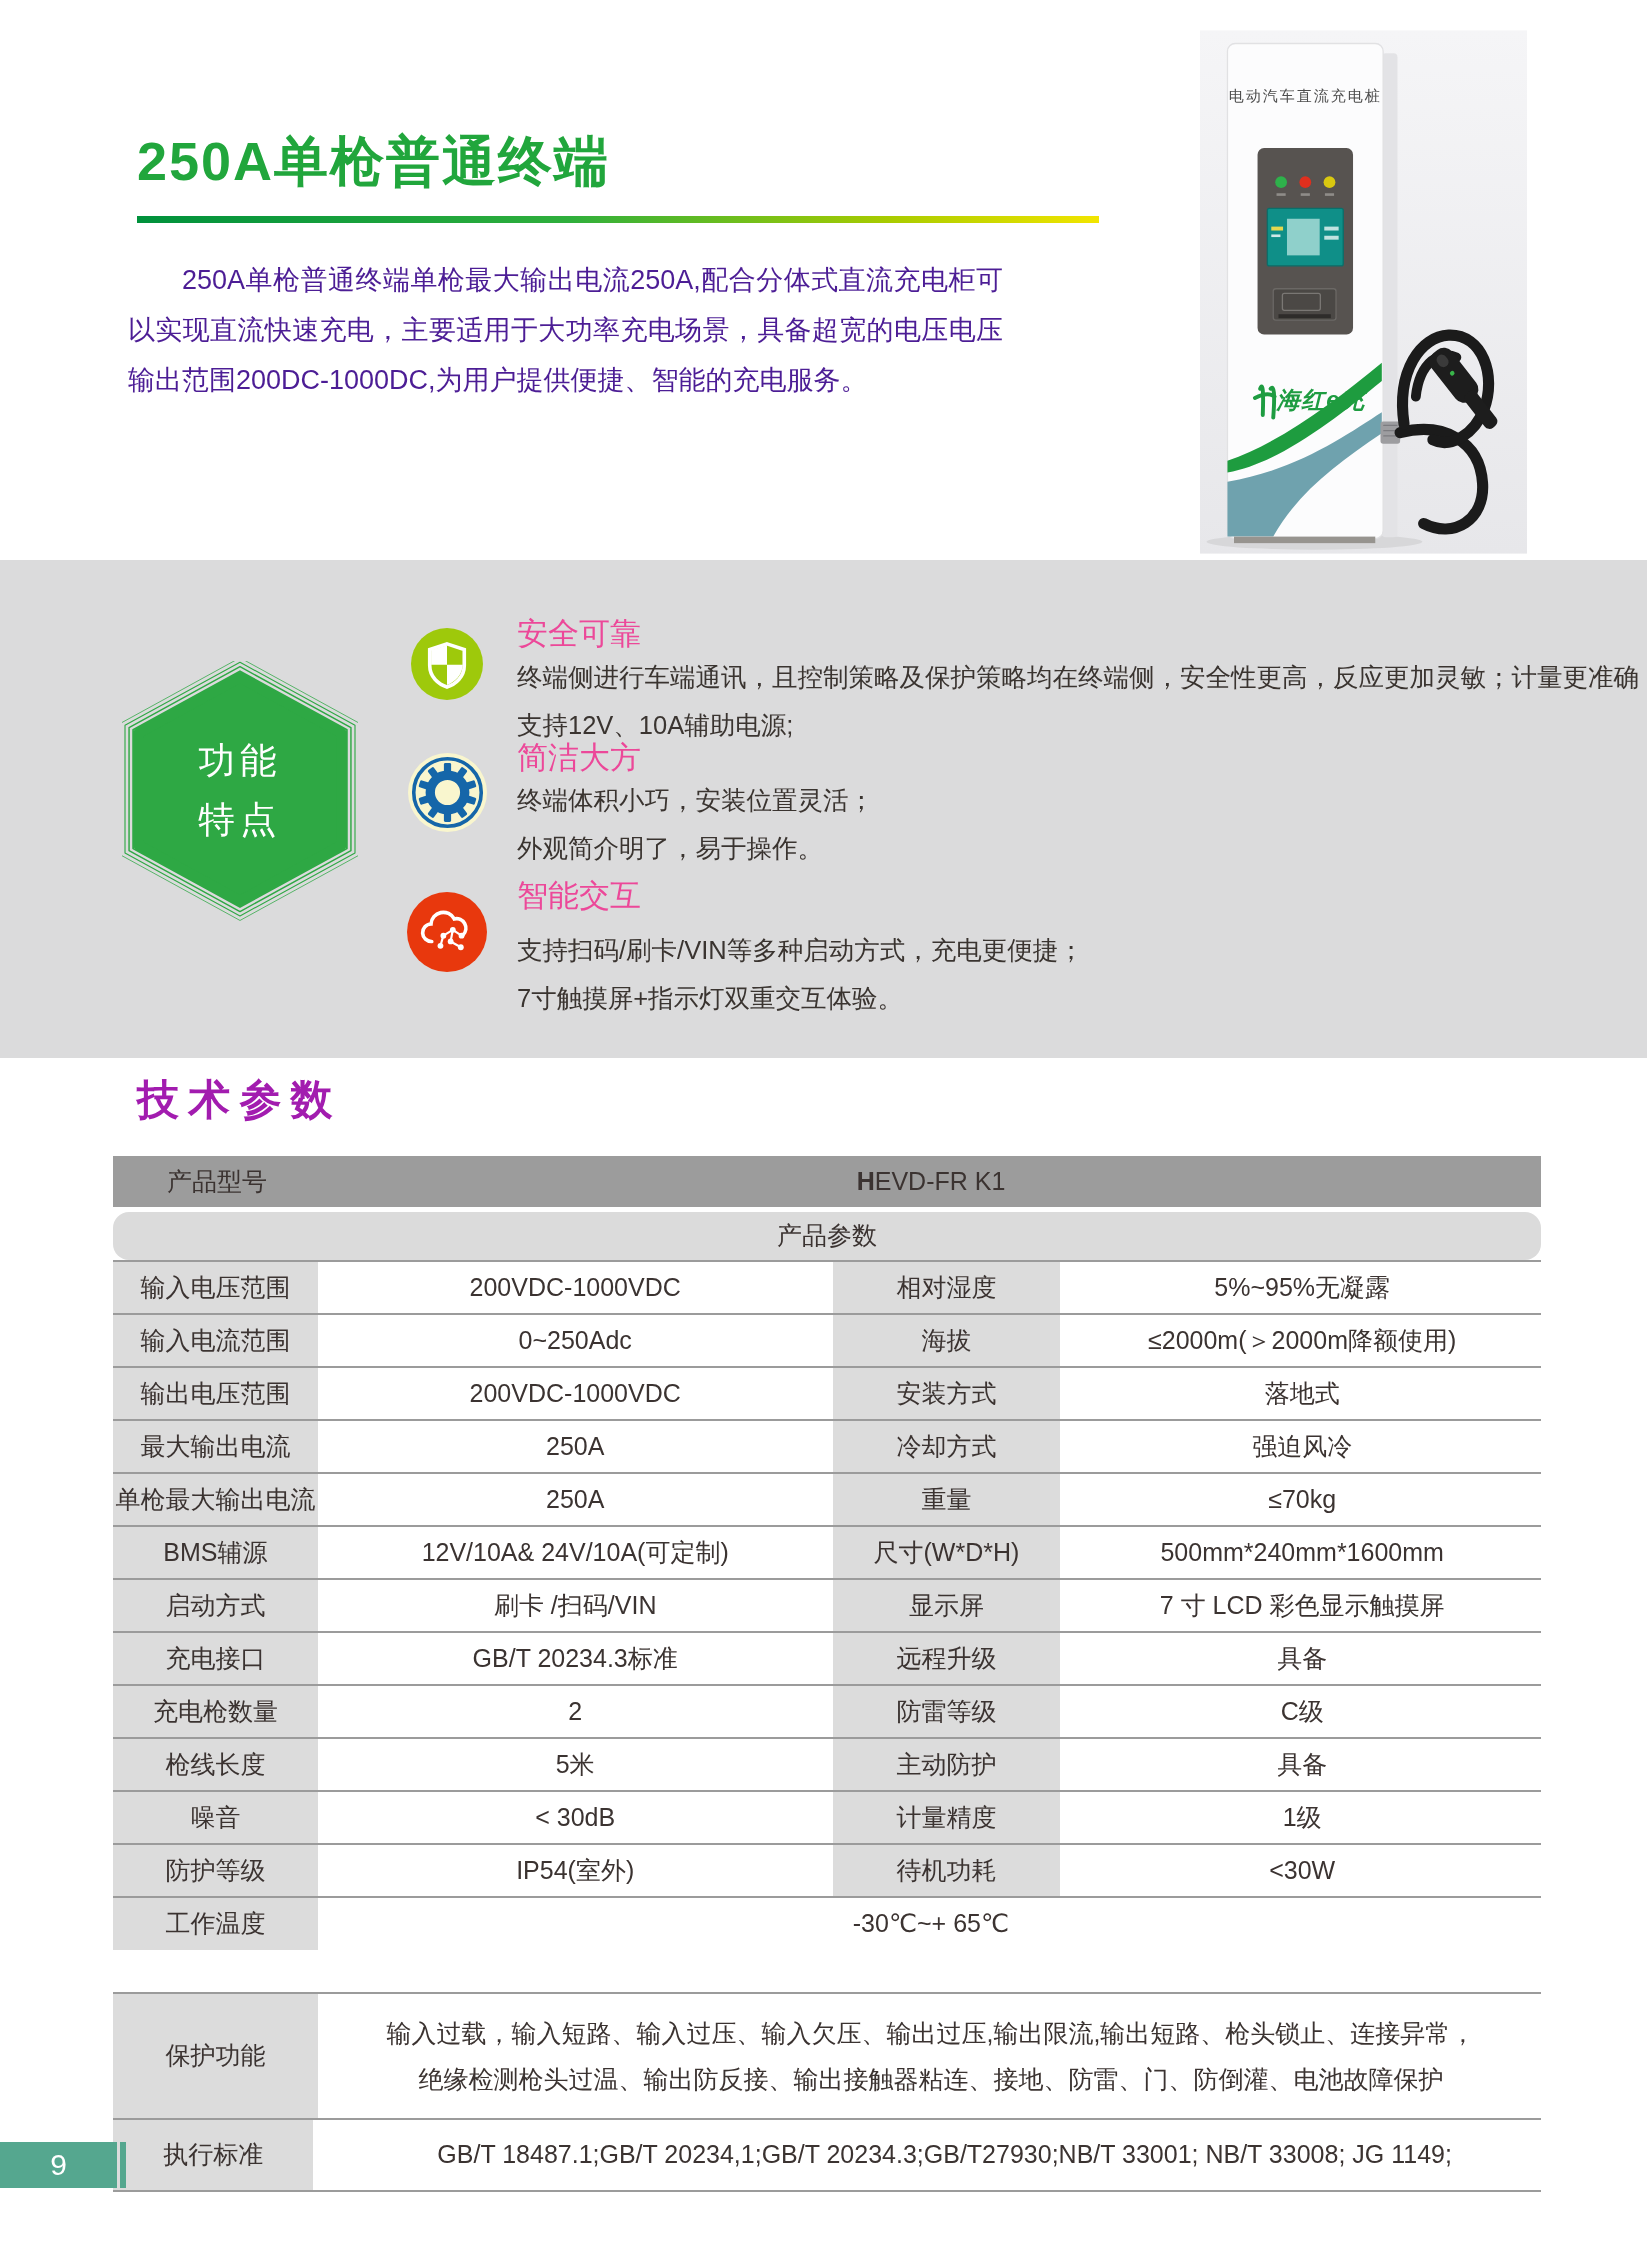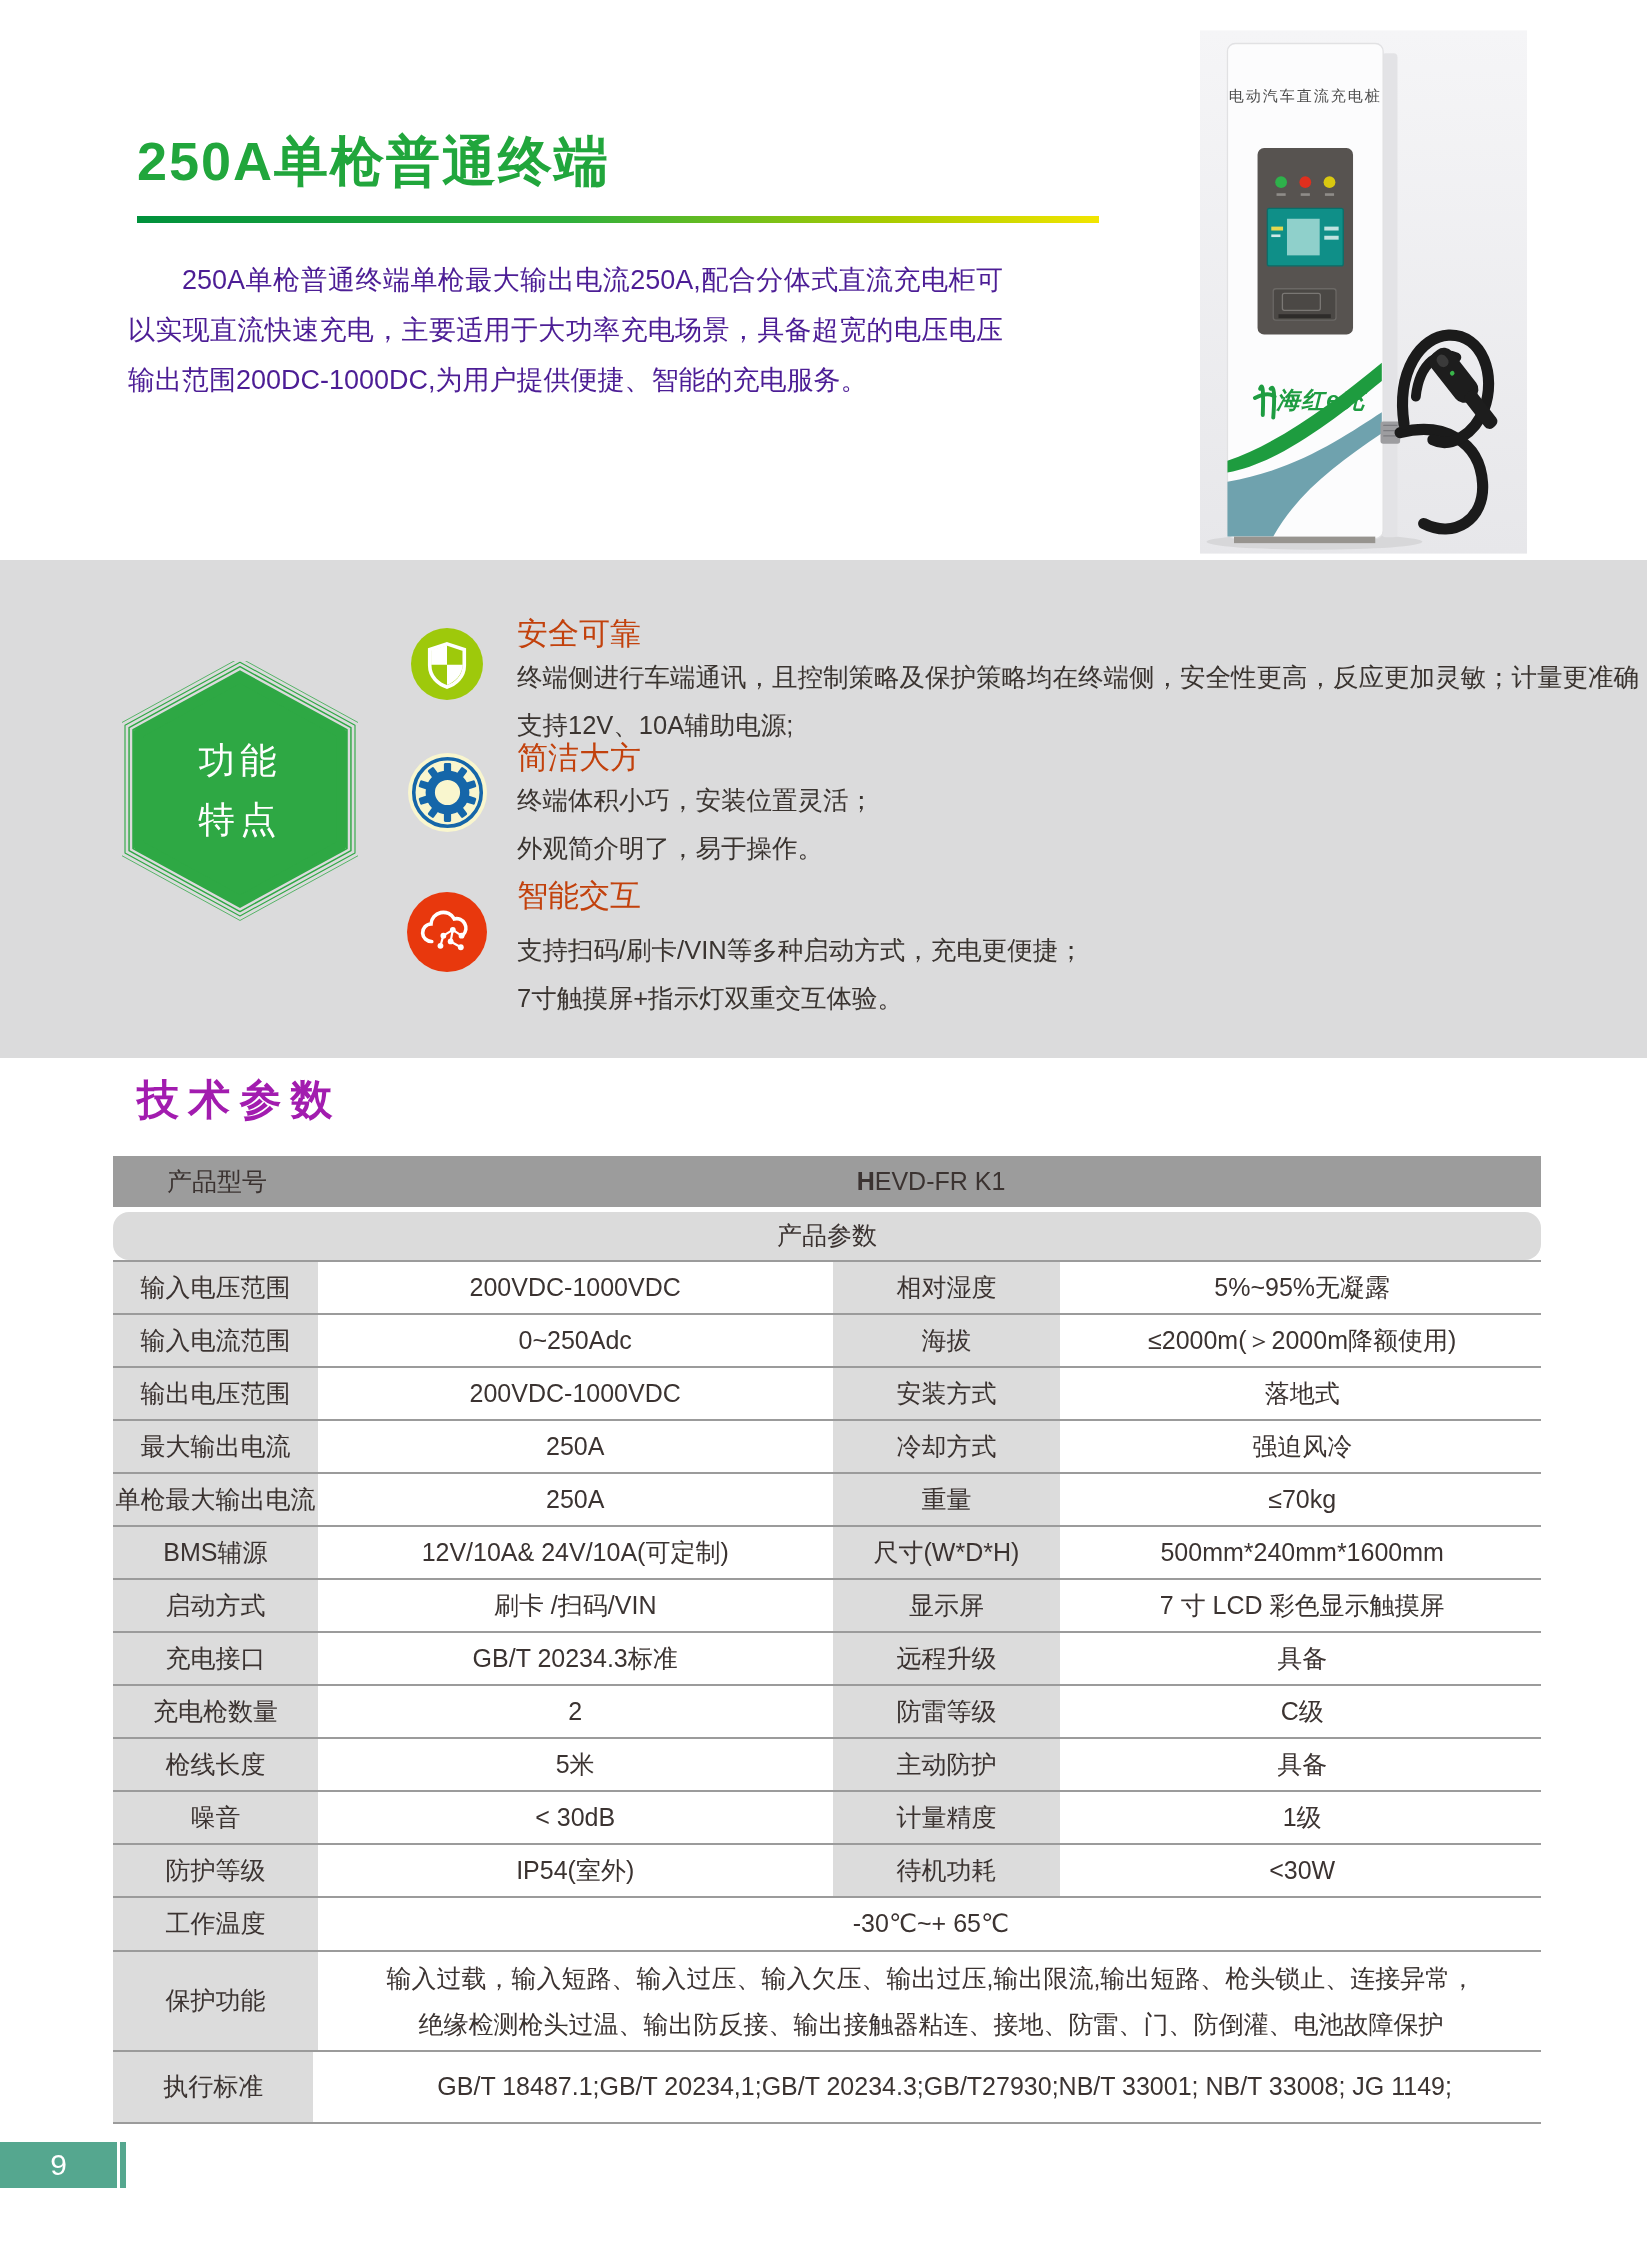--- a/index.html
+++ b/index.html
@@ -12,41 +12,41 @@
     background:linear-gradient(90deg,#00913C 0%,#2FAF3C 45%,#A8CB00 78%,#F2E500 100%);}
   .desc{position:absolute;left:128px;top:255px;width:875px;font-size:27px;line-height:50px;
     color:#4c1d95;text-indent:2em;text-align:justify;}
 
   
   .photo{position:absolute;left:1200px;top:29.5px;width:327px;height:524px;}
 
   
   .band{position:absolute;left:0;top:560px;width:1647px;height:498px;background:#DBDBDC;}
   .badge-svg{position:absolute;left:122px;top:661px;width:236px;height:268px;}
-  .f-title{position:absolute;left:517px;font-size:31px;color:#c2410c;white-space:nowrap;}
+  .f-title{position:absolute;left:517px;font-size:31px;color:#ec4899;white-space:nowrap;}
   .f-line{position:absolute;left:517px;font-size:25.5px;color:#3a3430;white-space:nowrap;}
   .f-icon{position:absolute;}
 
   
   .specs-title{position:absolute;left:137px;top:1072px;font-size:42px;font-weight:bold;color:#a21caf;letter-spacing:9.2px;white-space:nowrap;}
   .spec-table{position:absolute;left:113px;top:1156px;width:1428px;}
   .t-head{height:51px;background:#9C9C9C;display:flex;}
   .t-head .hlabel{width:208px;display:flex;align-items:center;justify-content:center;font-size:25px;color:#3b3331;font-family:Liberation Serif, serif;}
   .t-head .hmodel{flex:1;display:flex;align-items:center;justify-content:center;font-size:25px;color:#3b3331;}
   .t-gap{height:4.6px;background:#ffffff;}
   .t-sub{height:48px;background:#DBDBDB;display:flex;align-items:center;justify-content:center;font-size:25px;color:#3b3331;border-radius:16px;}
   .spec-row{display:flex;height:53px;border-top:2px solid #9B9B9B;box-sizing:border-box;background:#ffffff;}
   .cell{display:flex;align-items:center;justify-content:center;font-size:25px;box-sizing:border-box;color:#3b3331;text-align:center;}
   .c1{width:208px;}.c2{width:509px;}.c3{width:234px;}.c4{width:478px;}
   .lbl{background:#DCDCDC;}
   .c1.lbl{border-right:3.3px solid #ffffff;}
   .c3.lbl{border-left:3.3px solid #ffffff;border-right:3.3px solid #ffffff;}
   .row-temp{height:54px;}
   .cspan{width:1221px;}
-  .row-protect{height:100px;}
+  .row-protect{height:126px;margin-top:42px;}
   .row-protect .cspan{flex-direction:column;justify-content:center;}
   .row-protect .pline{line-height:46px;white-space:nowrap;}
   .row-std{height:74px;border-bottom:2px solid #9B9B9B;gap:32px;}
 
   
   .page-num{position:absolute;left:0;top:2142px;width:117px;height:46px;background:#55A78F;
     color:#ffffff;display:flex;align-items:center;justify-content:center;font-size:30px;}
   .page-num-bar{position:absolute;left:120px;top:2142px;width:5.9px;height:46px;background:#55A78F;}
 </style>
 </head>

